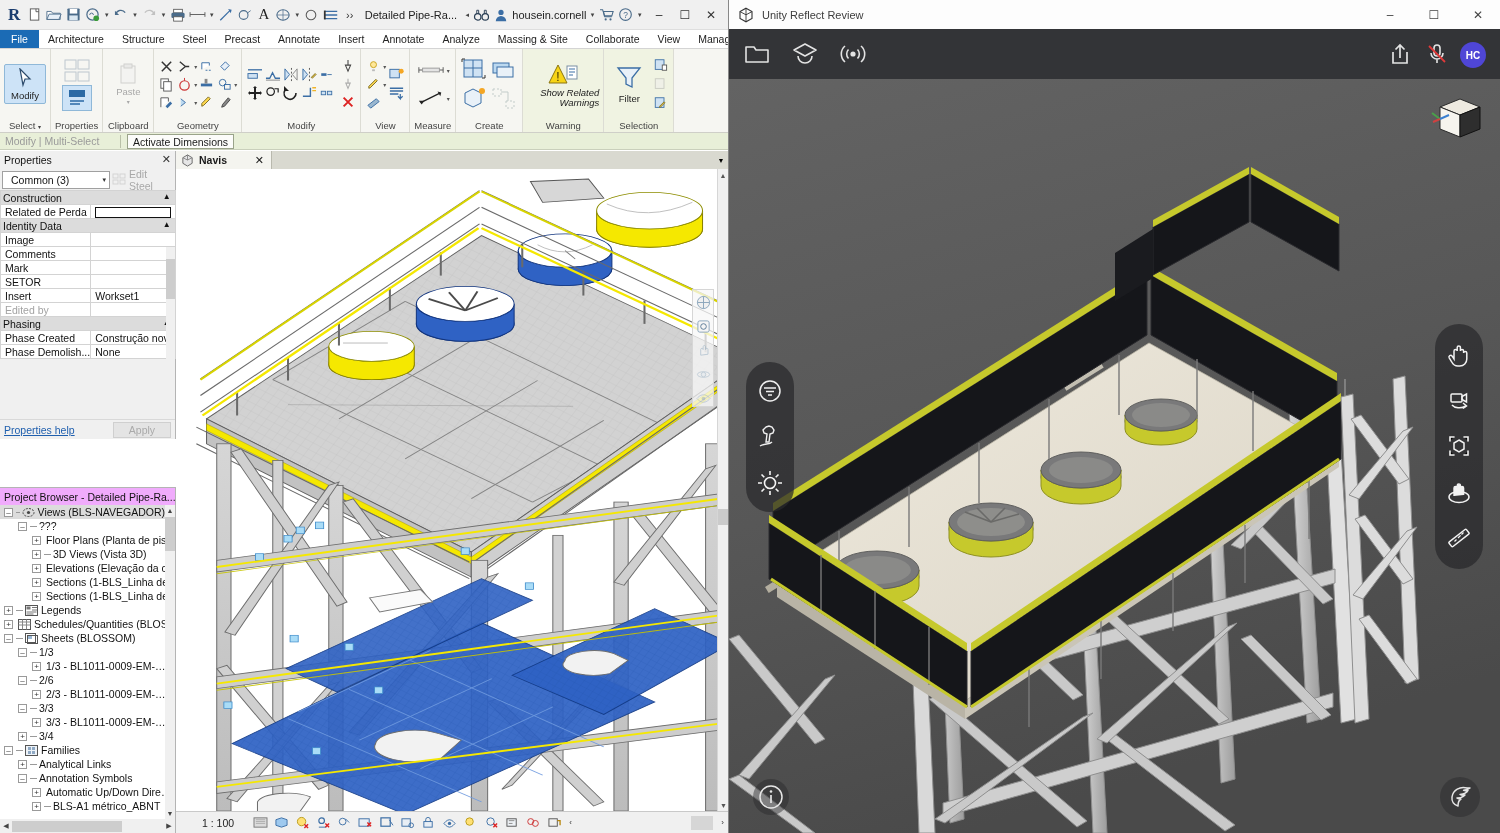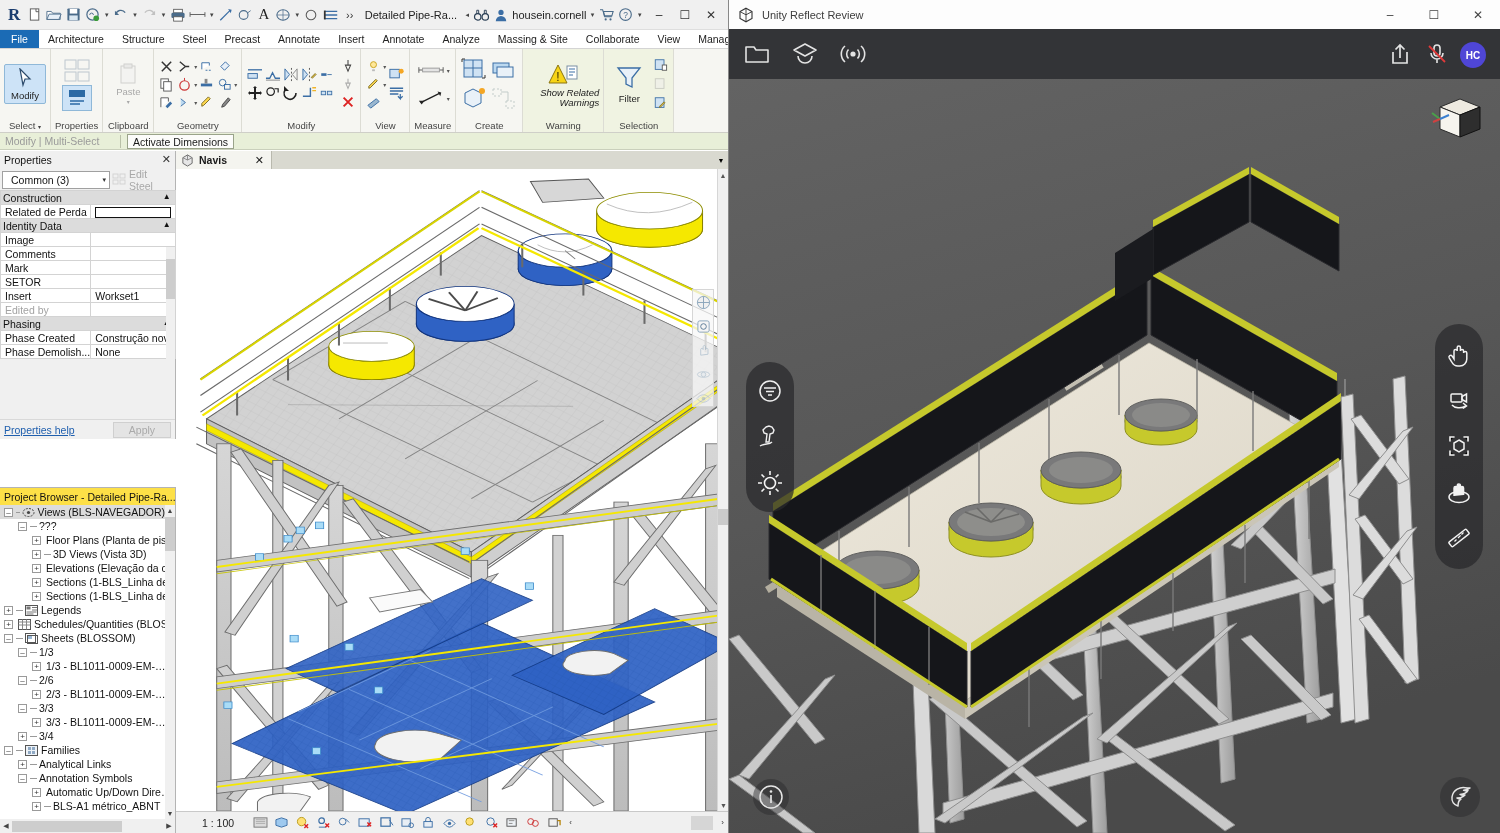--- a/index.html
+++ b/index.html
@@ -160,21 +160,21 @@
   }
   .pal-vscroll .thumb { position:absolute; top:12px; left:0; width:9px; height:40px; background:#cdcdcd;}
 
   
   .browser {
     position: absolute; left: 0; top: 336px; bottom: 0; width: 176px;
     background: #fff; border-right: 1px solid #b4b4b4; border-top: 1px solid #b4b4b4;
   }
   .br-title {
     height: 17px; display: flex; align-items: center; font-size: 10.5px;
-    padding-left: 4px; background: #fde047; color:#111; white-space:nowrap;
+    padding-left: 4px; background: #f0abfc; color:#111; white-space:nowrap;
   }
   .tree { position:absolute; left:0; right:10px; top:17px; bottom:14px; overflow:hidden; }
   .tnode {
     height: 14px; display: flex; align-items: center; font-size: 10.5px;
     color: #111; white-space: nowrap;
   }
   .tnode.sel { background: #dcdcdc; }
   .tbox {
     width: 9px; height: 9px; border: 1px solid #9a9a9a; background:#fff;
     display:flex; align-items:center; justify-content:center; font-size:8px;

